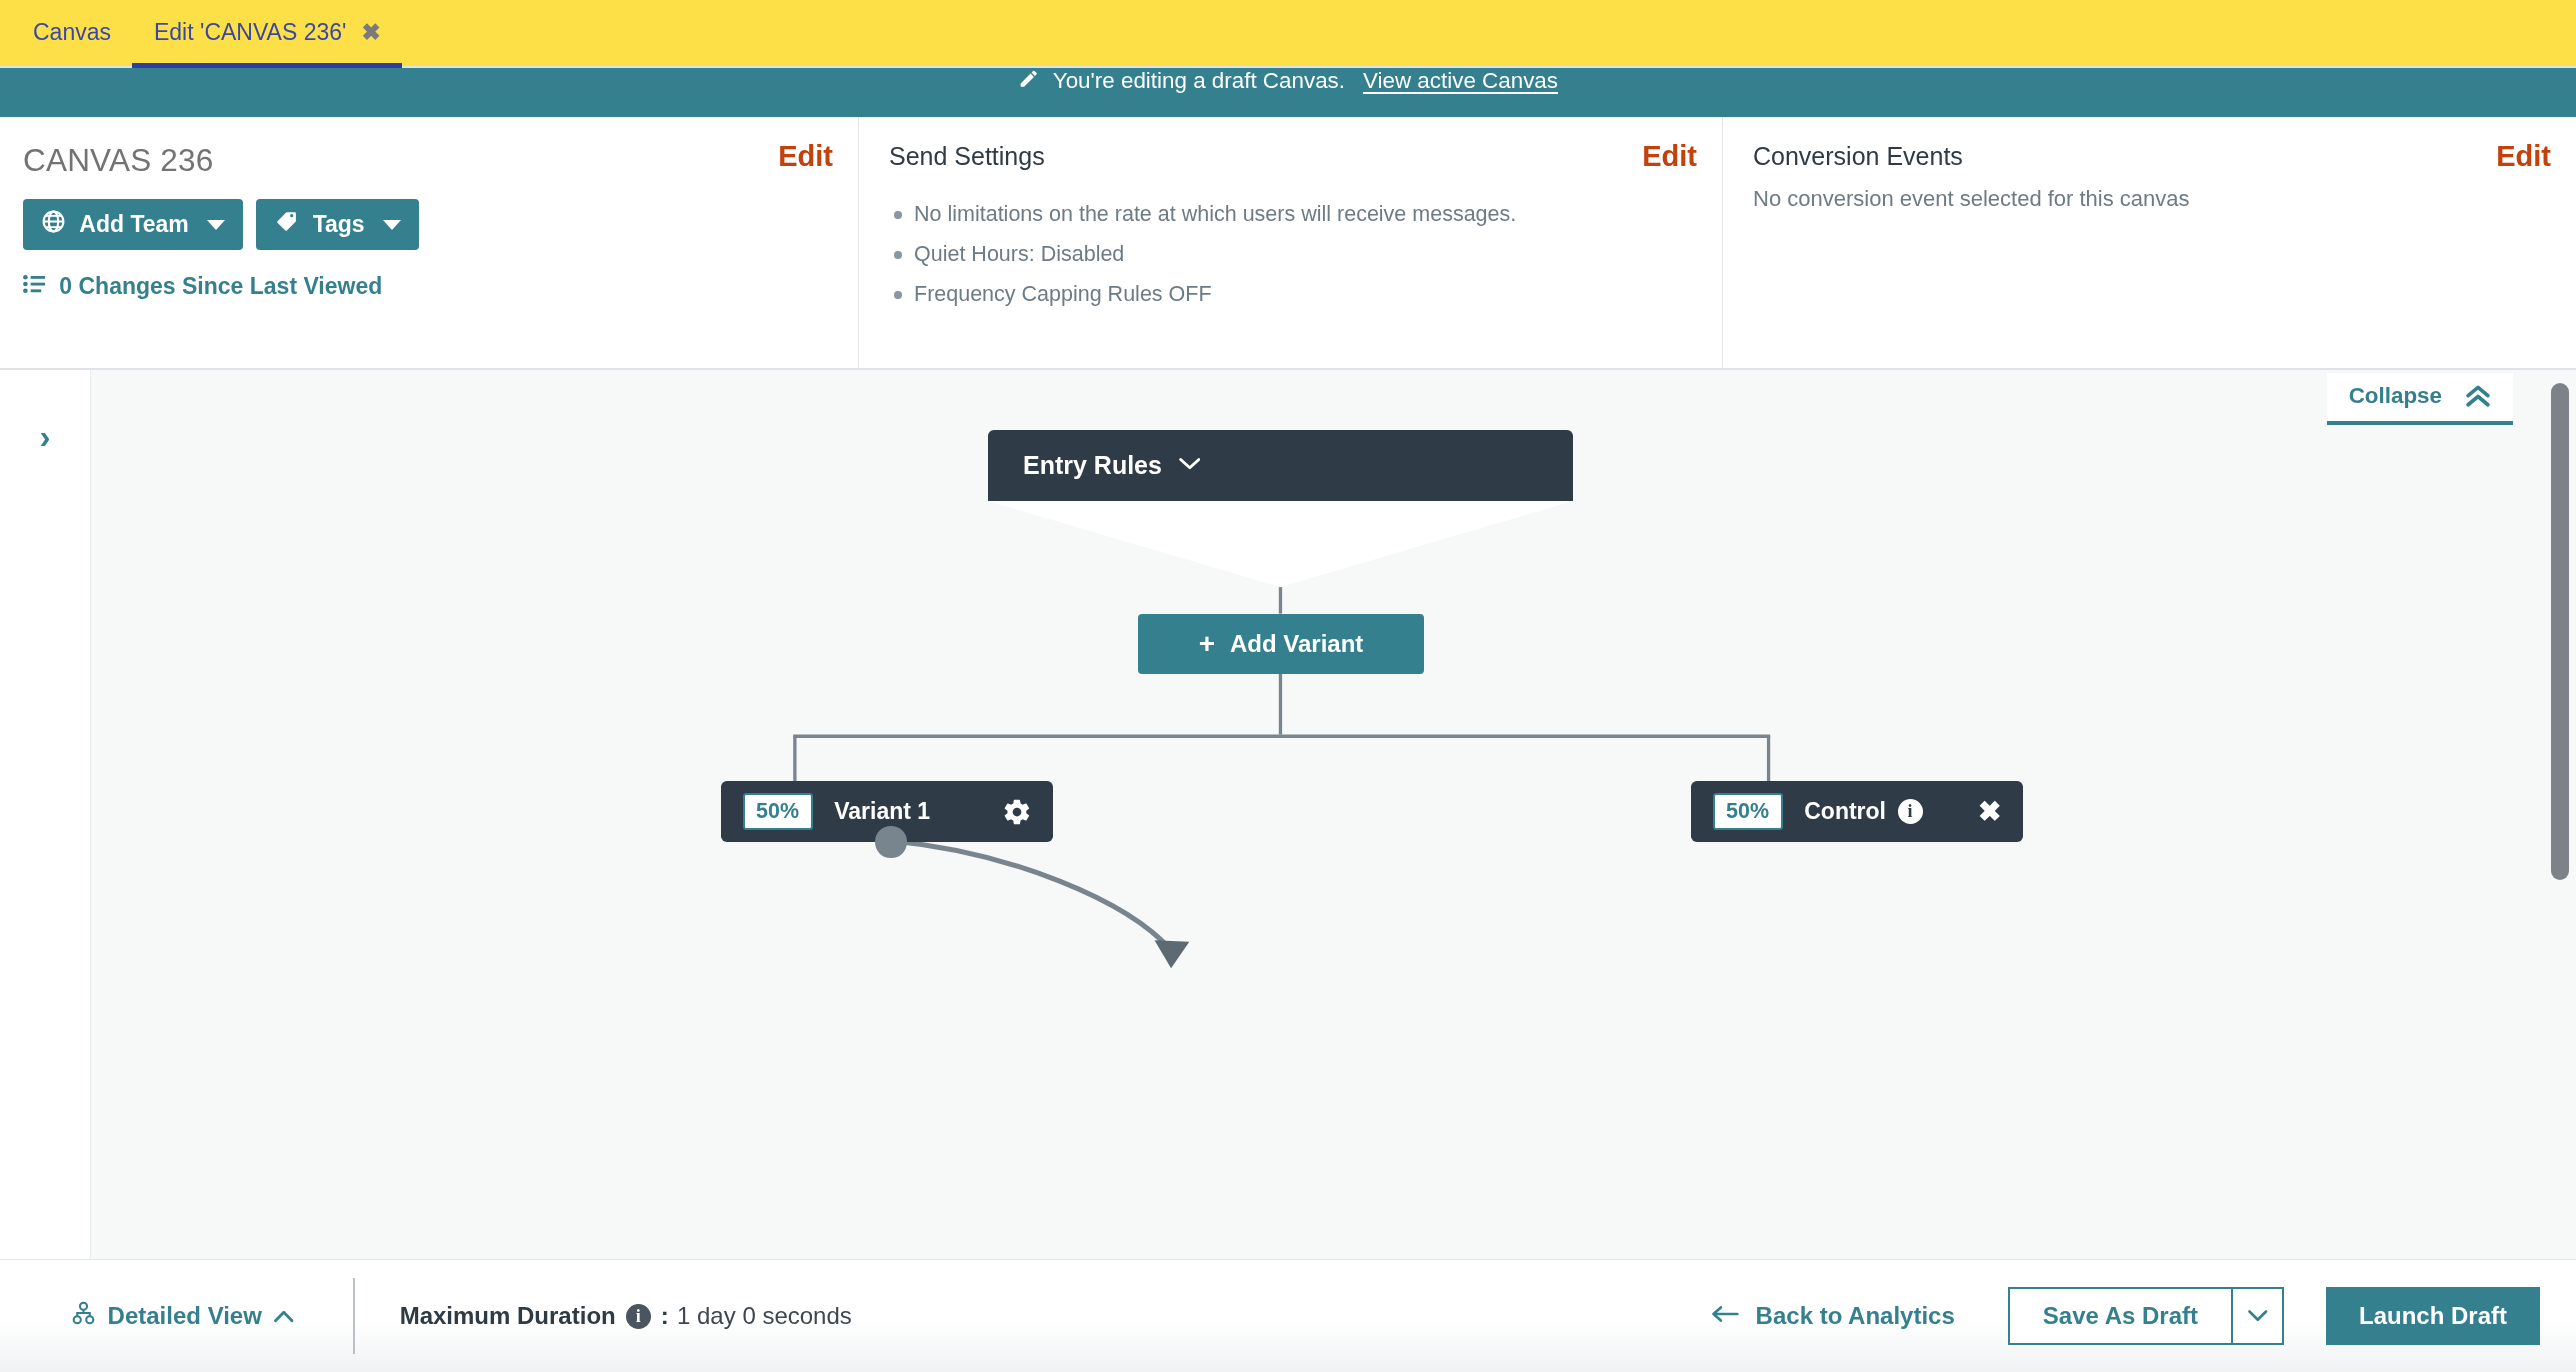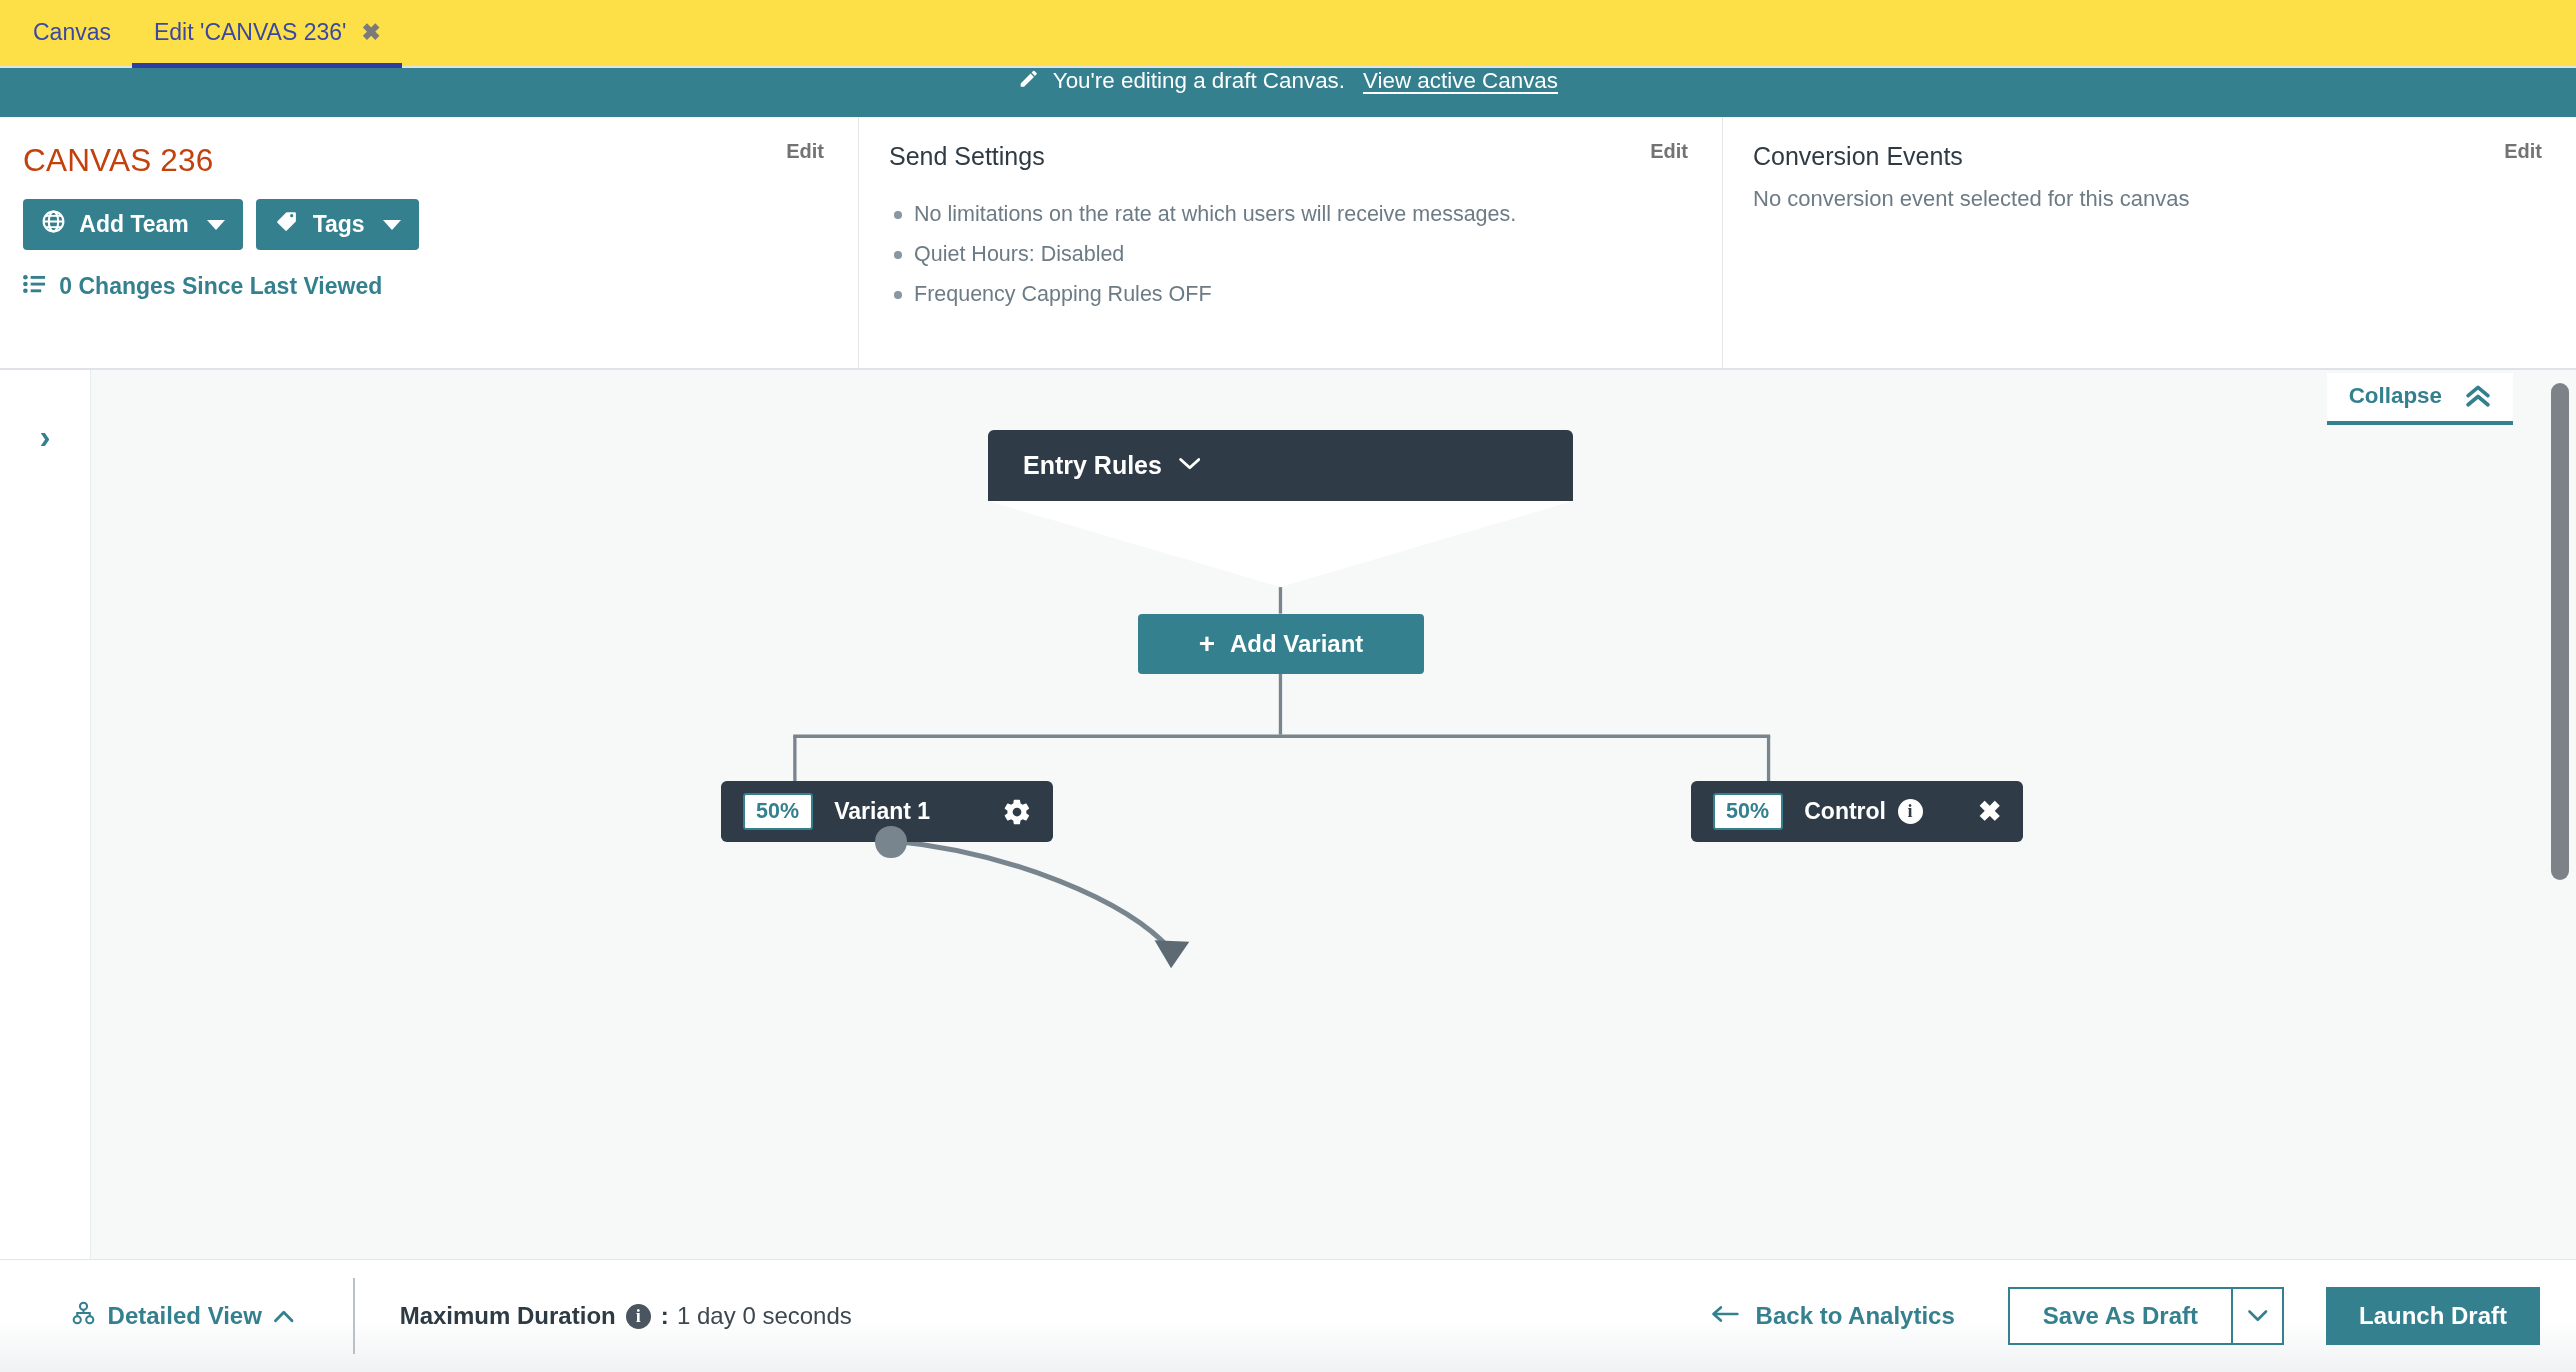--- a/index.html
+++ b/index.html
@@ -49,24 +49,24 @@
   .infohdr {
     position: absolute; left: 0; top: 117px; width: 2576px; height: 253px;
     background: #ffffff; border-bottom: 2.5px solid #dfe3e8;
     display: flex;
   }
   .panel { position: relative; padding: 25px 30px 0 23px; }
   .panel.p1 { width: 859px; border-right: 1.7px solid #e3e6e8; }
   .panel.p2 { width: 864px; border-right: 1.7px solid #e3e6e8; padding-left: 30px; }
   .panel.p3 { flex: 1; padding-left: 30px; }
   .edit-link {
-    position: absolute; right: 34px; top: 23px;
-    color: #737373; font-size: 20px; font-weight: 600; cursor: pointer;
-  }
-  .canvas-title { font-size: 31.5px; color: #c2410c; font-weight: 400; letter-spacing: 0.2px; }
+    position: absolute; right: 25px; top: 23px;
+    color: #c2410c; font-size: 29px; font-weight: 600; cursor: pointer;
+  }
+  .canvas-title { font-size: 31.5px; color: #737373; font-weight: 400; letter-spacing: 0.2px; }
   .canvas-desc { font-size: 21.5px; color: #6d7b85; margin-top: 15px; }
   .btn-row { display: flex; gap: 13.3px; margin-top: 20px; }
   .tealbtn {
     background: #34808e; color: #fff; border: none; border-radius: 4.1px;
     height: 51px; padding: 0 18px; font-size: 23px; font-weight: 700;
     display: flex; align-items: center; gap: 13.3px; cursor: pointer;
     font-family: "Liberation Sans", sans-serif;
   }
   .caret-dn {
     width: 0; height: 0; border-left: 9px solid transparent;

